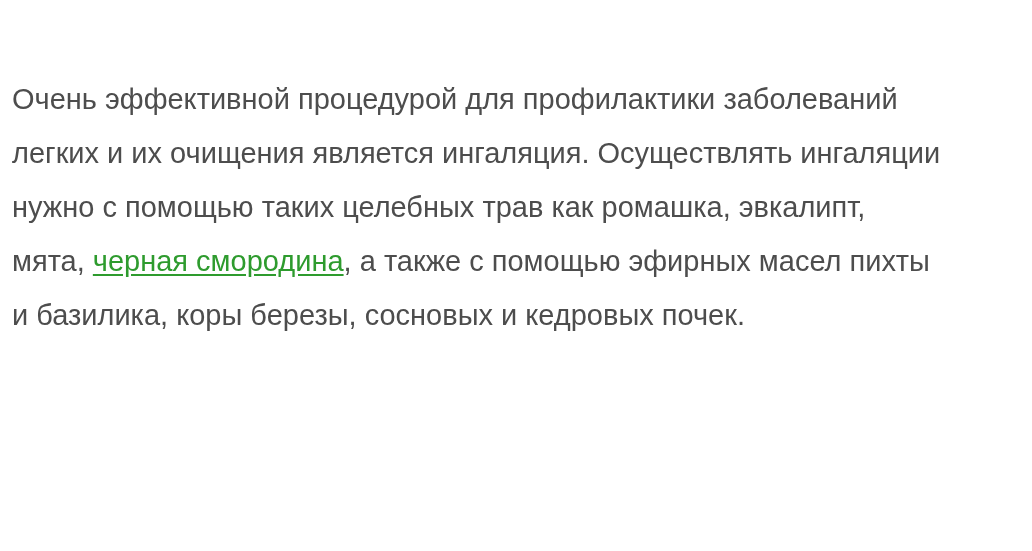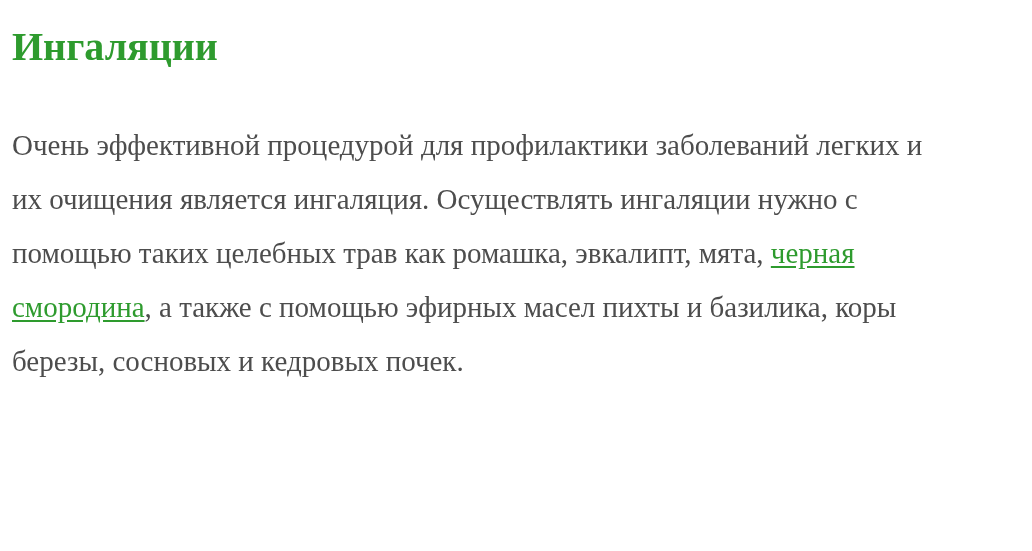--- a/index.html
+++ b/index.html
@@ -24,32 +24,31 @@
     margin: 0 0 0 0;
     font-family: "Liberation Serif", serif;
     font-weight: bold;
     font-size: 40px;
     line-height: 46px;
     color: #2e9b2e;
     letter-spacing: 0px;
   }
   .body-text {
     margin: 48px 0 0 0;
-    font-family: Liberation Serif, serif;
+    font-family: Liberation Sans, sans-serif;
     font-size: 29px;
     line-height: 54px;
     color: #4d4d4d;
     max-width: 930px;
     text-align: left;
   }
   .body-text a {
     color: #2e9b2e;
     text-decoration: underline;
     text-underline-offset: 3px;
   }
 </style>
 </head>
 <body>
 
 <div class="page">
-  <h1 class="heading">Ингаляции</h1>
   <p class="body-text"><span>Очень эффективной процедурой для профилактики заболеваний легких и их очищения является ингаляция. Осуществлять ингаляции нужно с помощью таких целебных трав как ромашка, эвкалипт, мята, </span><a href="#">черная смородина</a><span>, а также с помощью эфирных масел пихты и базилика, коры березы, сосновых и кедровых почек.</span></p>
 </div>
 
 </body></html>

